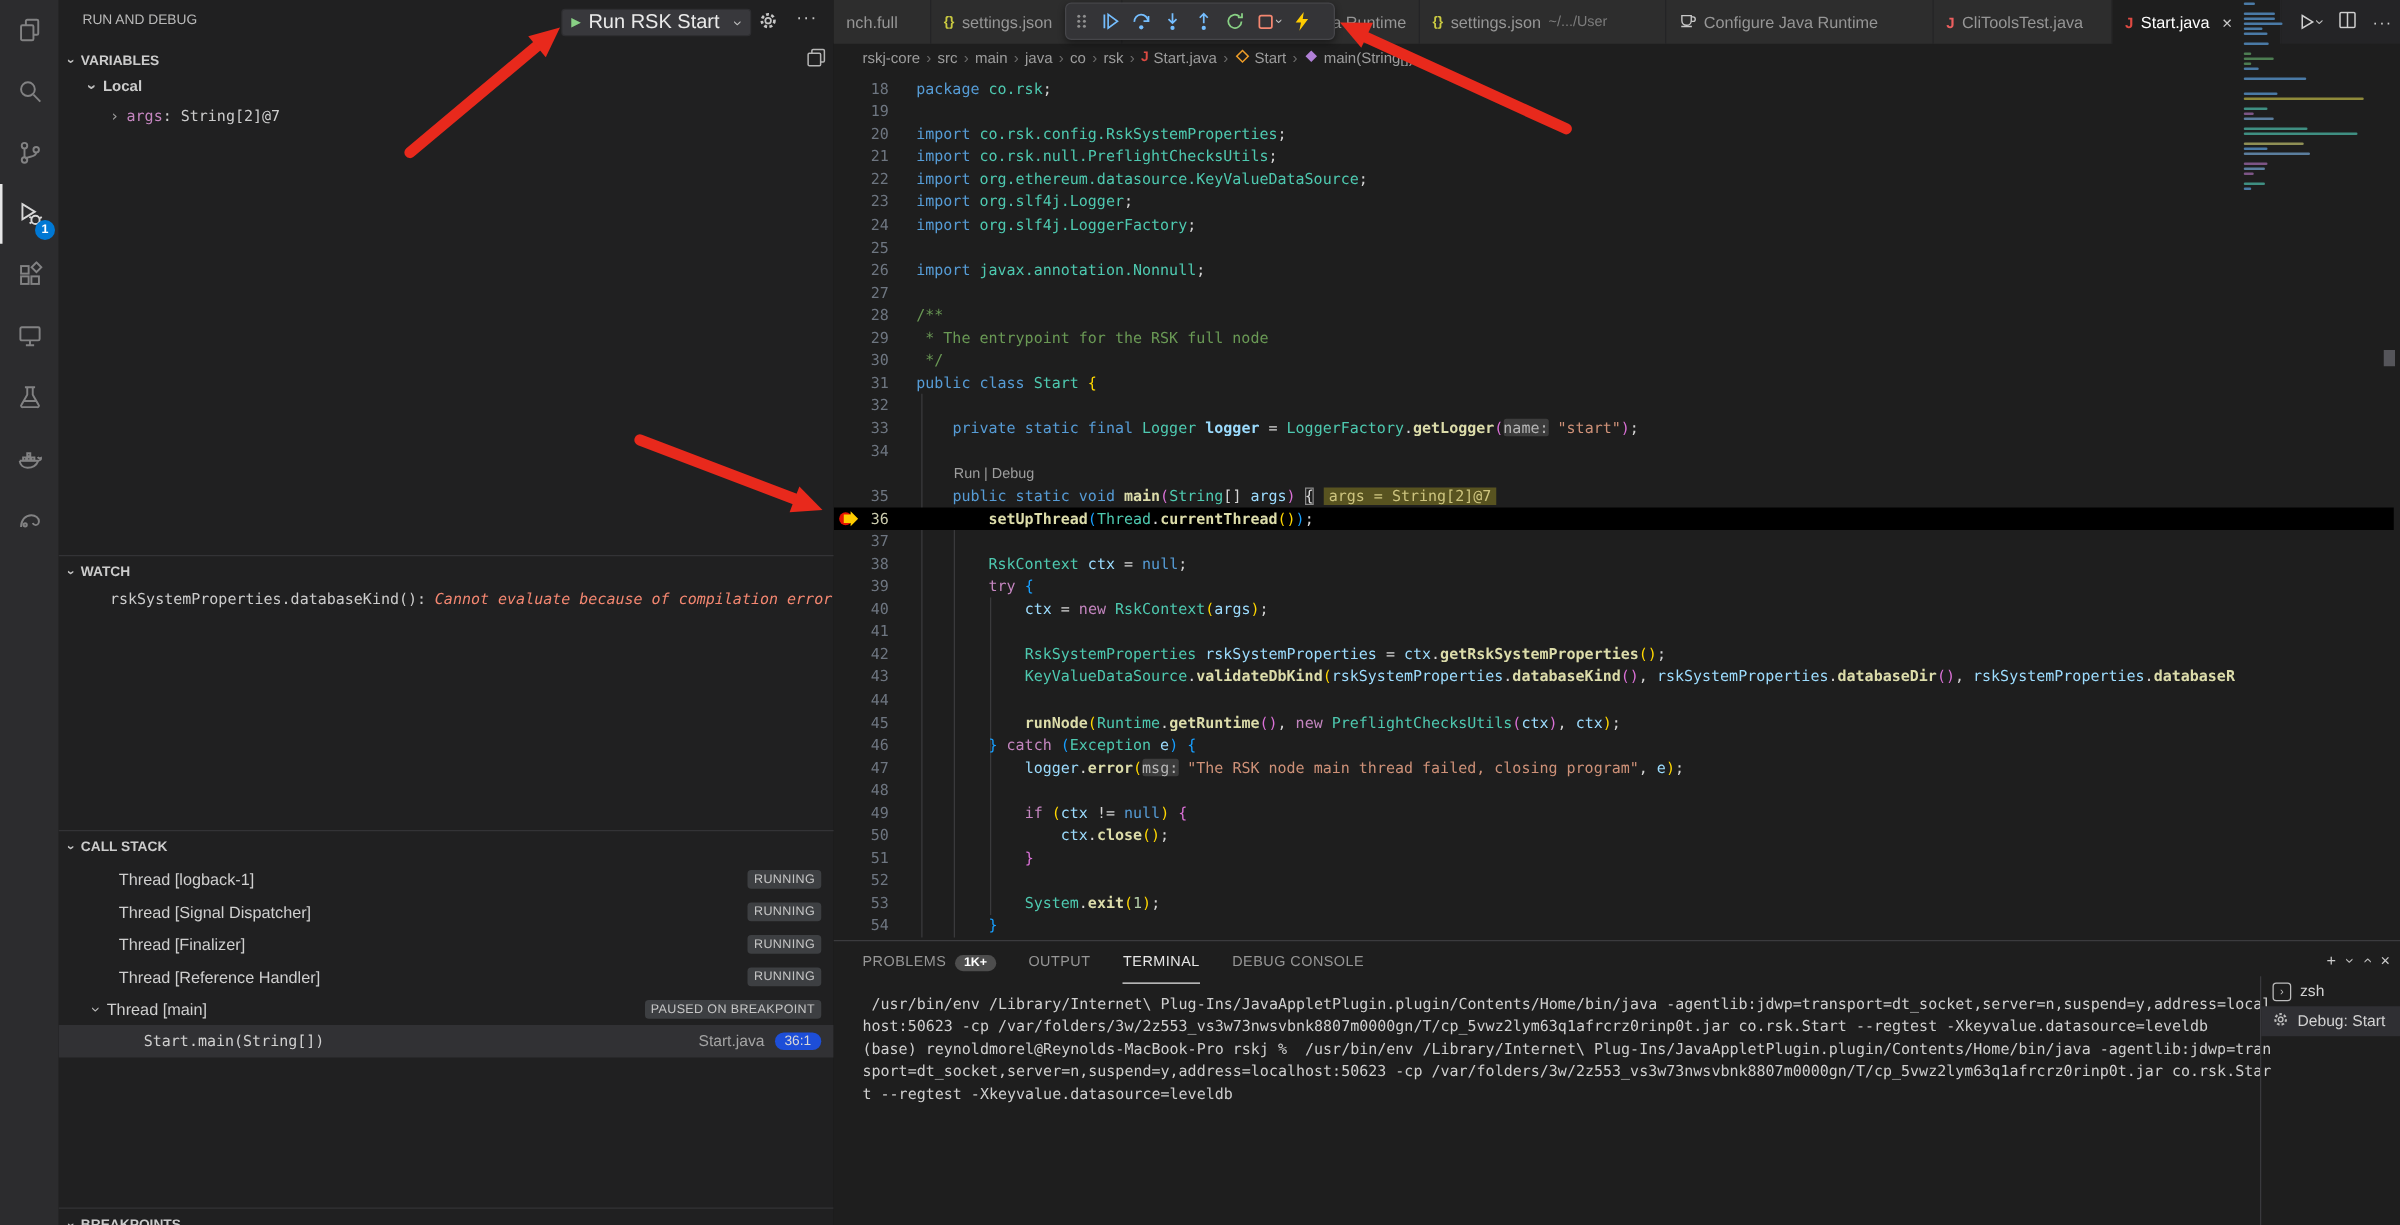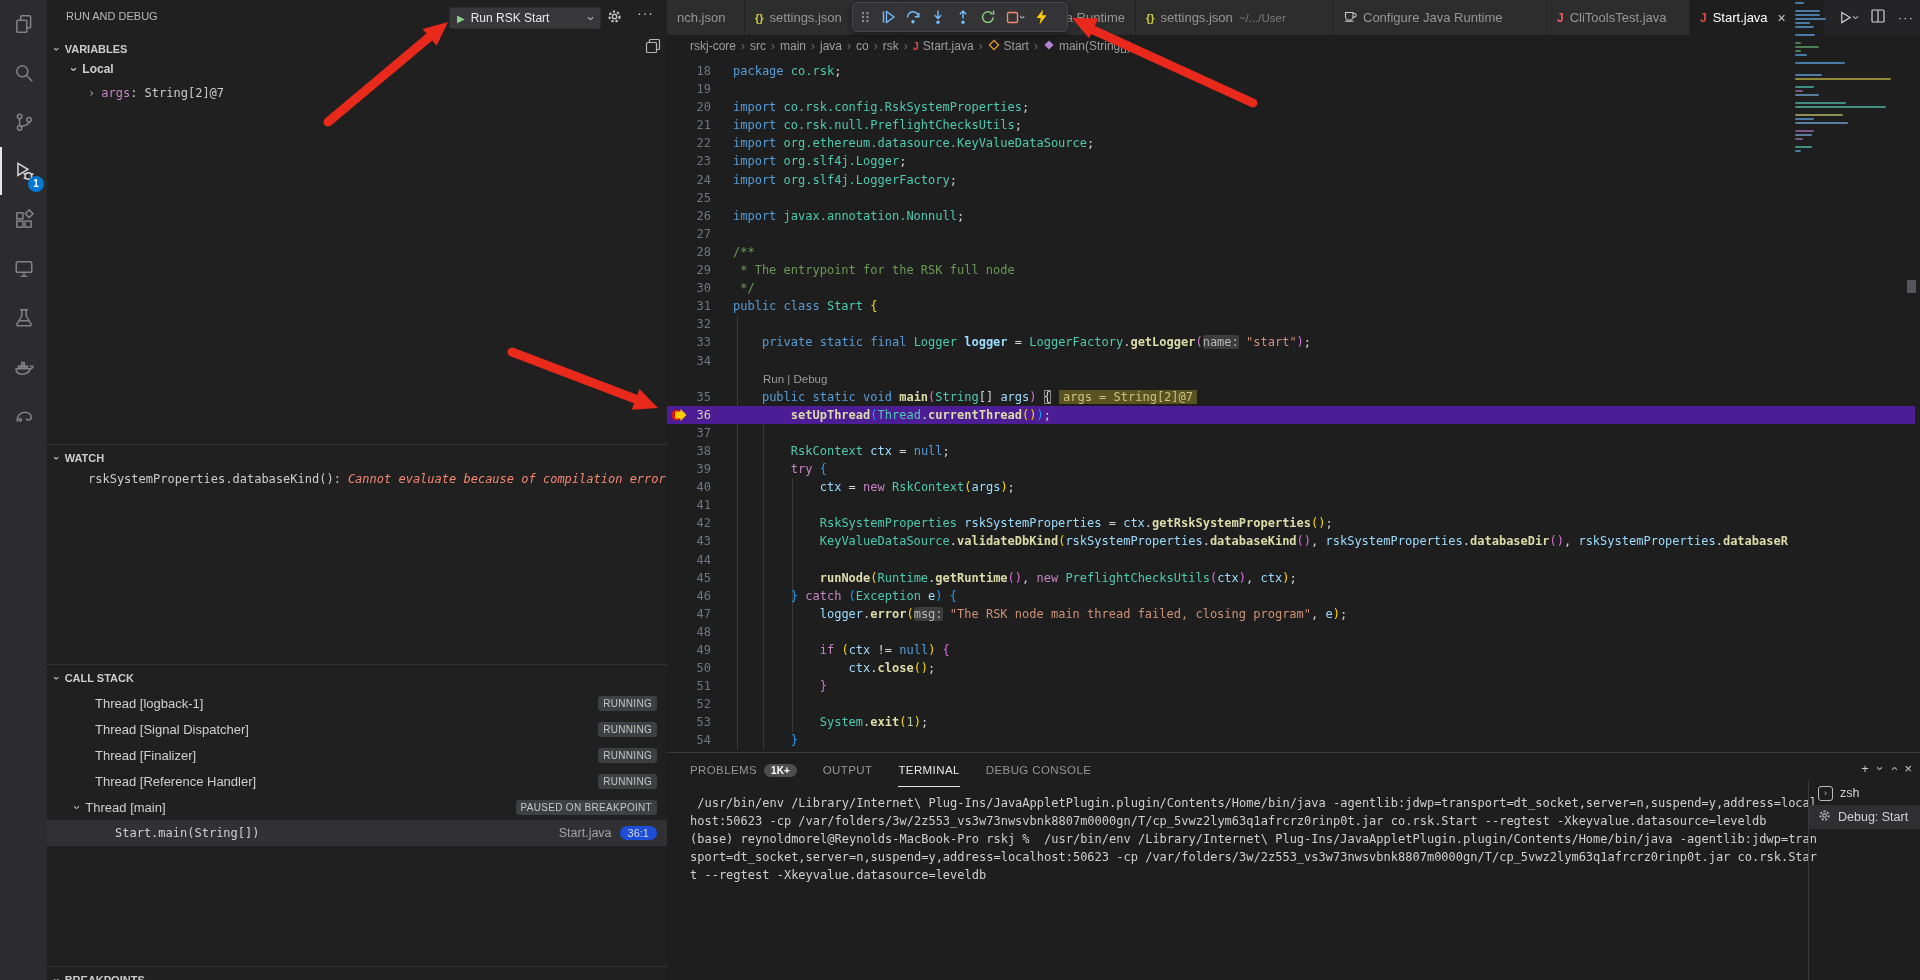--- a/index.html
+++ b/index.html
@@ -11,21 +11,21 @@
   .act-item.active{opacity:1;box-shadow:inset 2px 0 0 #e7e7e7;}
   .act-item svg{stroke:#d7d7d7;fill:none;stroke-width:1.4;}
   .act-badge{position:absolute;right:3px;bottom:3px;width:16px;height:16px;border-radius:50%;background:#0078d4;
              color:#fff;font-size:10px;line-height:16px;text-align:center;font-weight:bold;}
   
   #sidebar{position:absolute;left:47px;top:0;width:620px;height:980px;background:#202021;border-right:1px solid #171717;}
   .sb-title{position:absolute;left:19px;top:10px;font-size:11px;color:#b9b9b9;}
   .run-btn{position:absolute;left:402px;top:7px;width:152px;height:22px;background:#38383c;border:1px solid #2e2e31;
            border-radius:3px;display:flex;align-items:center;gap:6px;padding:0 7px;box-sizing:border-box;cursor:pointer;}
   .run-play{color:#89d185;font-size:10px;}
-  .run-label{flex:1;font-size:12px;color:#eaeaea;white-space:nowrap;overflow:hidden;}
+  .run-label{flex:1;font-size:16px;color:#eaeaea;white-space:nowrap;overflow:hidden;}
   .cvd{display:inline-block;transform:rotate(90deg);color:#bfbfbf;font-size:13px;}
   .cvu{display:inline-block;transform:rotate(-90deg);color:#bfbfbf;font-size:13px;}
   .sb-ico{position:absolute;top:9px;cursor:pointer;}
   .sec{position:absolute;left:0;width:620px;height:22px;display:flex;align-items:center;font-size:11px;font-weight:bold;color:#cccccc;}
   .sec .cvd{margin:0 6px 0 8px;font-size:11px;}
   .hr{position:absolute;left:0;width:620px;height:1px;background:#333336;}
   .mono{font-family:"DejaVu Sans Mono",monospace;}
   .vrow{position:absolute;left:0;width:620px;height:24px;display:flex;align-items:flex-start;font-size:12px;cursor:pointer;}
   .vname{color:#c586c0;}
   .werr{color:#f48771;font-style:italic;}
@@ -49,21 +49,21 @@
           border-radius:5px;box-shadow:0 2px 6px rgba(0,0,0,.45);display:flex;align-items:center;padding:0 6px;box-sizing:border-box;gap:9px;z-index:6;}
   .dbtn{display:flex;align-items:center;cursor:pointer;}
   #bcrumb{position:absolute;top:35px;left:0;width:1253px;height:22px;display:flex;align-items:center;gap:5px;
           font-size:12px;color:#9d9d9d;padding-left:23px;box-sizing:border-box;}
   .bsep{color:#6b6b6b;}
   .bitem{display:flex;align-items:center;gap:4px;cursor:pointer;}
   
   #code{position:absolute;top:57px;left:0;width:1253px;height:696px;overflow:hidden;}
   .crow{position:relative;height:18.1px;width:1123px;overflow:hidden;display:flex;
         font-family:"DejaVu Sans Mono",monospace;font-size:12px;line-height:18.1px;white-space:pre;}
-  .crow.cur{width:1248px;background:#4c1d95;}
+  .crow.cur{width:1248px;background:#000000;}
   .gut{flex:none;width:66px;text-align:right;padding-right:22px;color:#6e7681;box-sizing:border-box;}
   .crow.cur .gut{color:#cdcdaf;}
   .cd{flex:none;}
   .lens{color:#9d9d9d;font-family:"Liberation Sans",sans-serif;font-size:11.5px;}
   .tk-kw{color:#569cd6}.tk-ctrl{color:#c586c0}.tk-type{color:#4ec9b0}.tk-meth{color:#dcdcaa;font-weight:bold}
   .tk-var{color:#9cdcfe}.tk-varb{color:#9cdcfe;font-weight:bold}.tk-str{color:#ce9178}.tk-cmt{color:#6a9955}
   .tk-num{color:#b5cea8}.tk-fg{color:#d4d4d4}.tk-gold{color:#ffd700}.tk-pink{color:#da70d6}.tk-blue{color:#179fff}
   .tk-plabel{color:#b5b5b5;background:#3c3c3c;border-radius:2px;}
   .tk-match{color:#d9d9d9;outline:1px solid #8a8a8a;outline-offset:-1px;}
   .inline-hint{margin-left:8px;background:#585320;color:#cdc47e;padding:0 4px;}
@@ -244,21 +244,21 @@
     <div class="sec" style="top:969px">
       <span class="cvd">›</span>
       <span>BREAKPOINTS</span>
     </div>
   </div>
 
   <div id="editor">
     <div id="tabbar">
         <div id="tabs" style="display:flex">
           <div class="tab" style="width: 78px;">
-            <span>nch.json</span>
+            <span>nch.full</span>
           </div>
           <div class="tab" style="width: 153px;">
             <span class="ticon-json">{}</span>
             <span>settings.json</span>
           </div>
           <div class="tab tend" style="width: 238px;">
             <span><svg width="14" height="14" viewBox="0 0 14 14">
                 <path d="M2.5 3.5h7.5v4a3.7 3.7 0 0 1-7.5 0z" fill="none" stroke="#c8c8c8" stroke-width="1.1"></path>
                 <path d="M10 4.5h1.4a1.8 1.8 0 0 1 0 3.6H10" fill="none" stroke="#c8c8c8" stroke-width="1.1"></path>
                 <path d="M2 12.2h8.5" stroke="#c8c8c8" stroke-width="1.1"></path>

